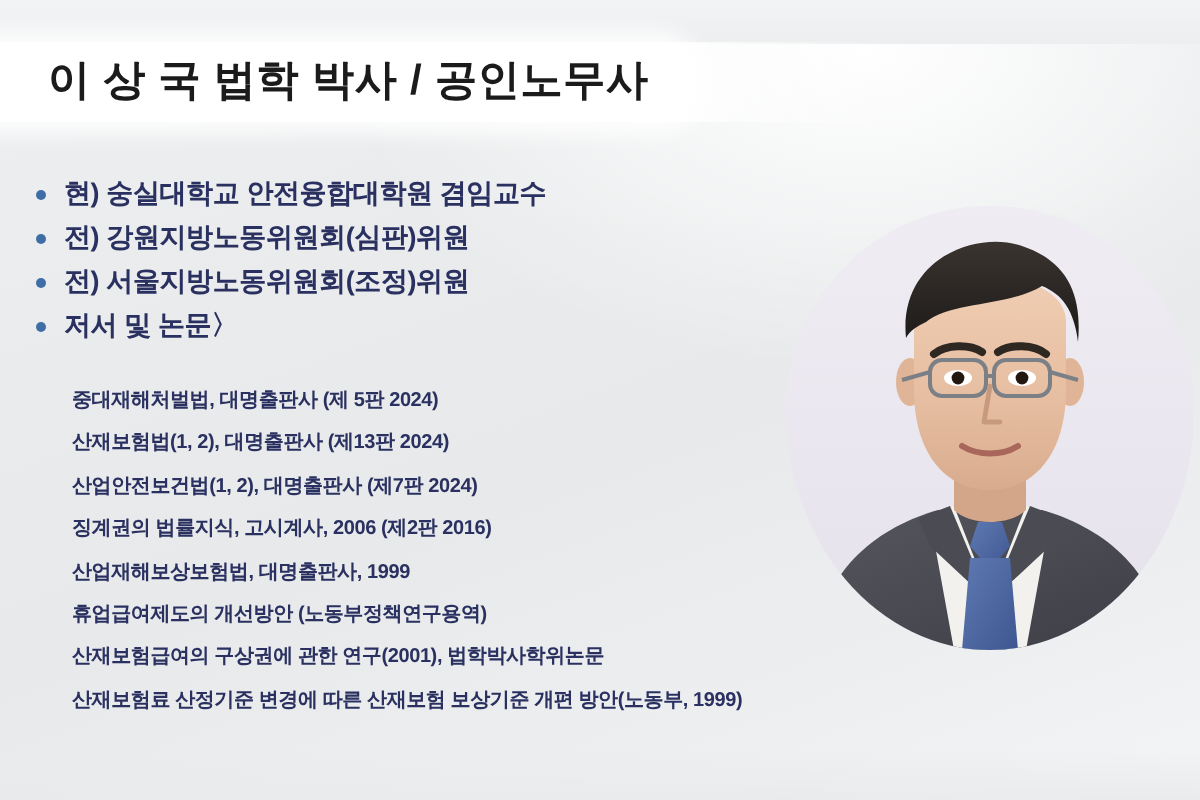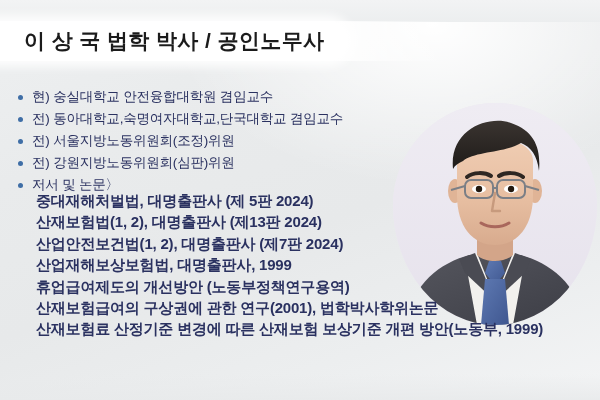--- a/index.html
+++ b/index.html
@@ -93,34 +93,34 @@
   .bullet-dot {
     flex: 0 0 auto;
     width: 5px; height: 5px;
     border-radius: 50%;
     background: #3f6ea6;
     margin-top: 9px;
     margin-right: 9px;
   }
   .bullet-label {
     font-size: 13.5px;
-    font-weight: normal;
+    font-weight: bold;
     color: #2a3160;
     line-height: 22px;
     letter-spacing: -0.2px;
   }
 
   #pub-list {
     position: absolute;
     left: 36px;
     top: 190px;
     width: 560px;
   }
   .pub-row {
-    font-size: 15px;
+    font-size: 10px;
     font-weight: bold;
     color: #2a3160;
     line-height: 21.4px;
     white-space: nowrap;
     letter-spacing: -0.2px;
   }
 
   
   #bottom-fade {
     position: absolute;
@@ -210,40 +210,37 @@
   <div id="title-band-fade"></div>
   <div id="title-text">이 상 국 법학 박사 / 공인노무사</div>
 
   <div id="bullet-list">
     <div class="bullet-row">
       <span class="bullet-dot"></span>
       <span class="bullet-label">현) 숭실대학교 안전융합대학원 겸임교수</span>
     </div>
     <div class="bullet-row">
       <span class="bullet-dot"></span>
-      <span class="bullet-label">전) 동아대학교,숙명여자대학교,단국대학교 겸임교수</span>
+      <span class="bullet-label">전) 강원지방노동위원회(심판)위원</span>
     </div>
     <div class="bullet-row">
       <span class="bullet-dot"></span>
       <span class="bullet-label">전) 서울지방노동위원회(조정)위원</span>
-    </div>
-    <div class="bullet-row">
-      <span class="bullet-dot"></span>
-      <span class="bullet-label">전) 강원지방노동위원회(심판)위원</span>
     </div>
     <div class="bullet-row">
       <span class="bullet-dot"></span>
       <span class="bullet-label">저서 및 논문〉</span>
     </div>
   </div>
 
   <div id="pub-list">
     <div class="pub-row">중대재해처벌법, 대명출판사 (제 5판 2024)</div>
     <div class="pub-row">산재보험법(1, 2), 대명출판사 (제13판 2024)</div>
     <div class="pub-row">산업안전보건법(1, 2), 대명출판사 (제7판 2024)</div>
+    <div class="pub-row">징계권의 법률지식, 고시계사, 2006 (제2판 2016)</div>
     <div class="pub-row">산업재해보상보험법, 대명출판사, 1999</div>
     <div class="pub-row">휴업급여제도의 개선방안 (노동부정책연구용역)</div>
     <div class="pub-row">산재보험급여의 구상권에 관한 연구(2001), 법학박사학위논문</div>
     <div class="pub-row">산재보험료 산정기준 변경에 따른 산재보험 보상기준 개편 방안(노동부, 1999)</div>
   </div>
 
   <div id="bottom-fade"></div>
 </div>
 
 </body></html>

